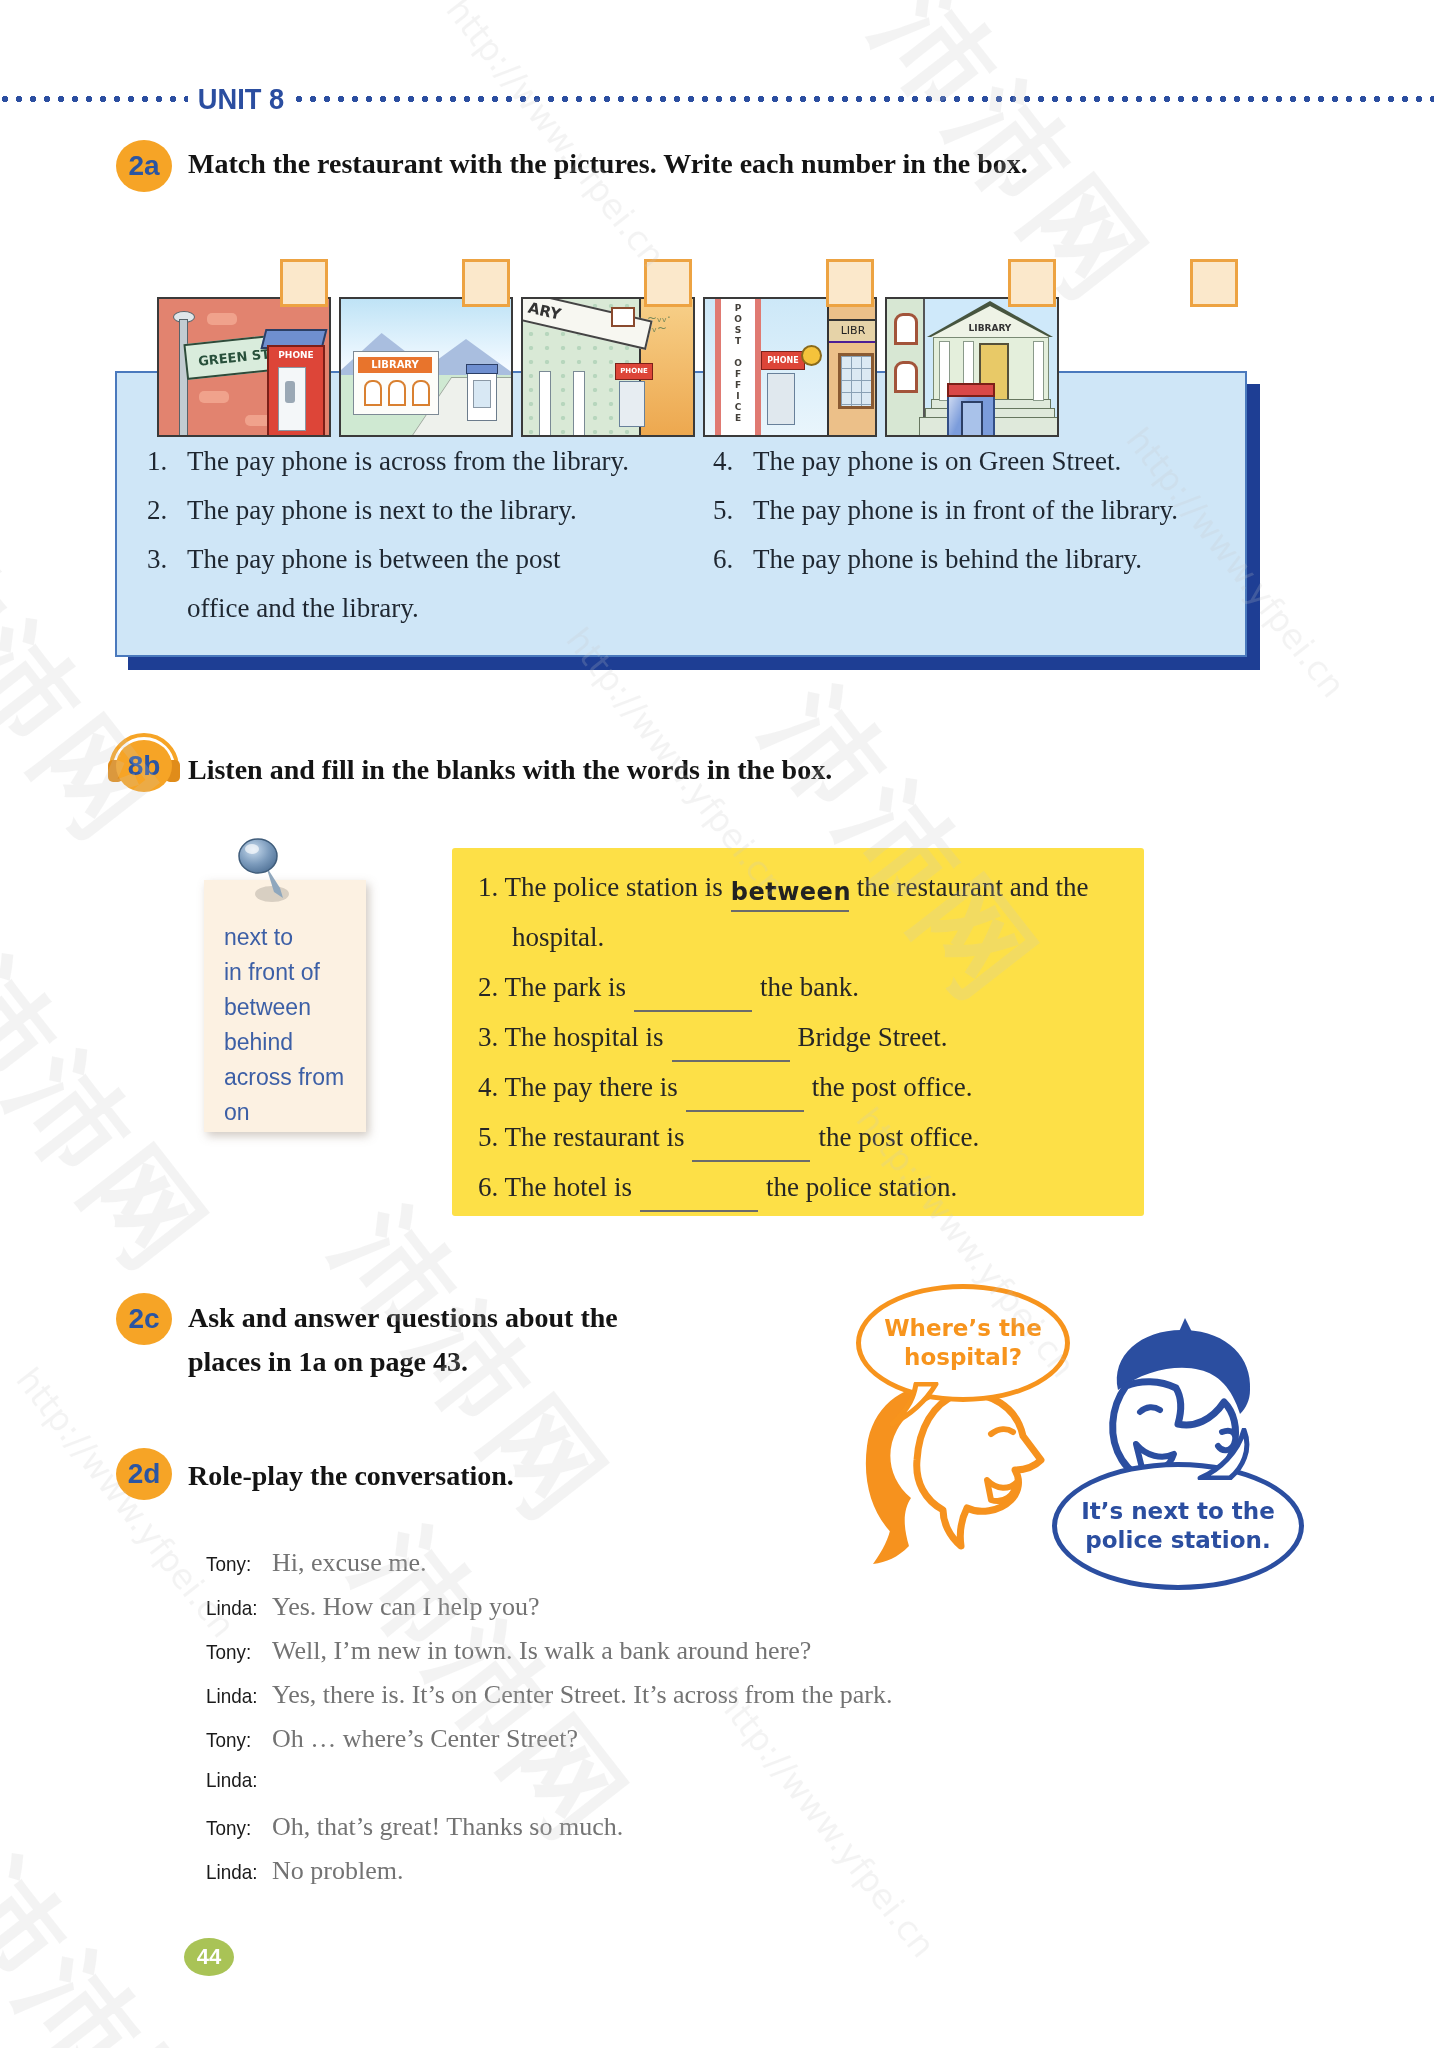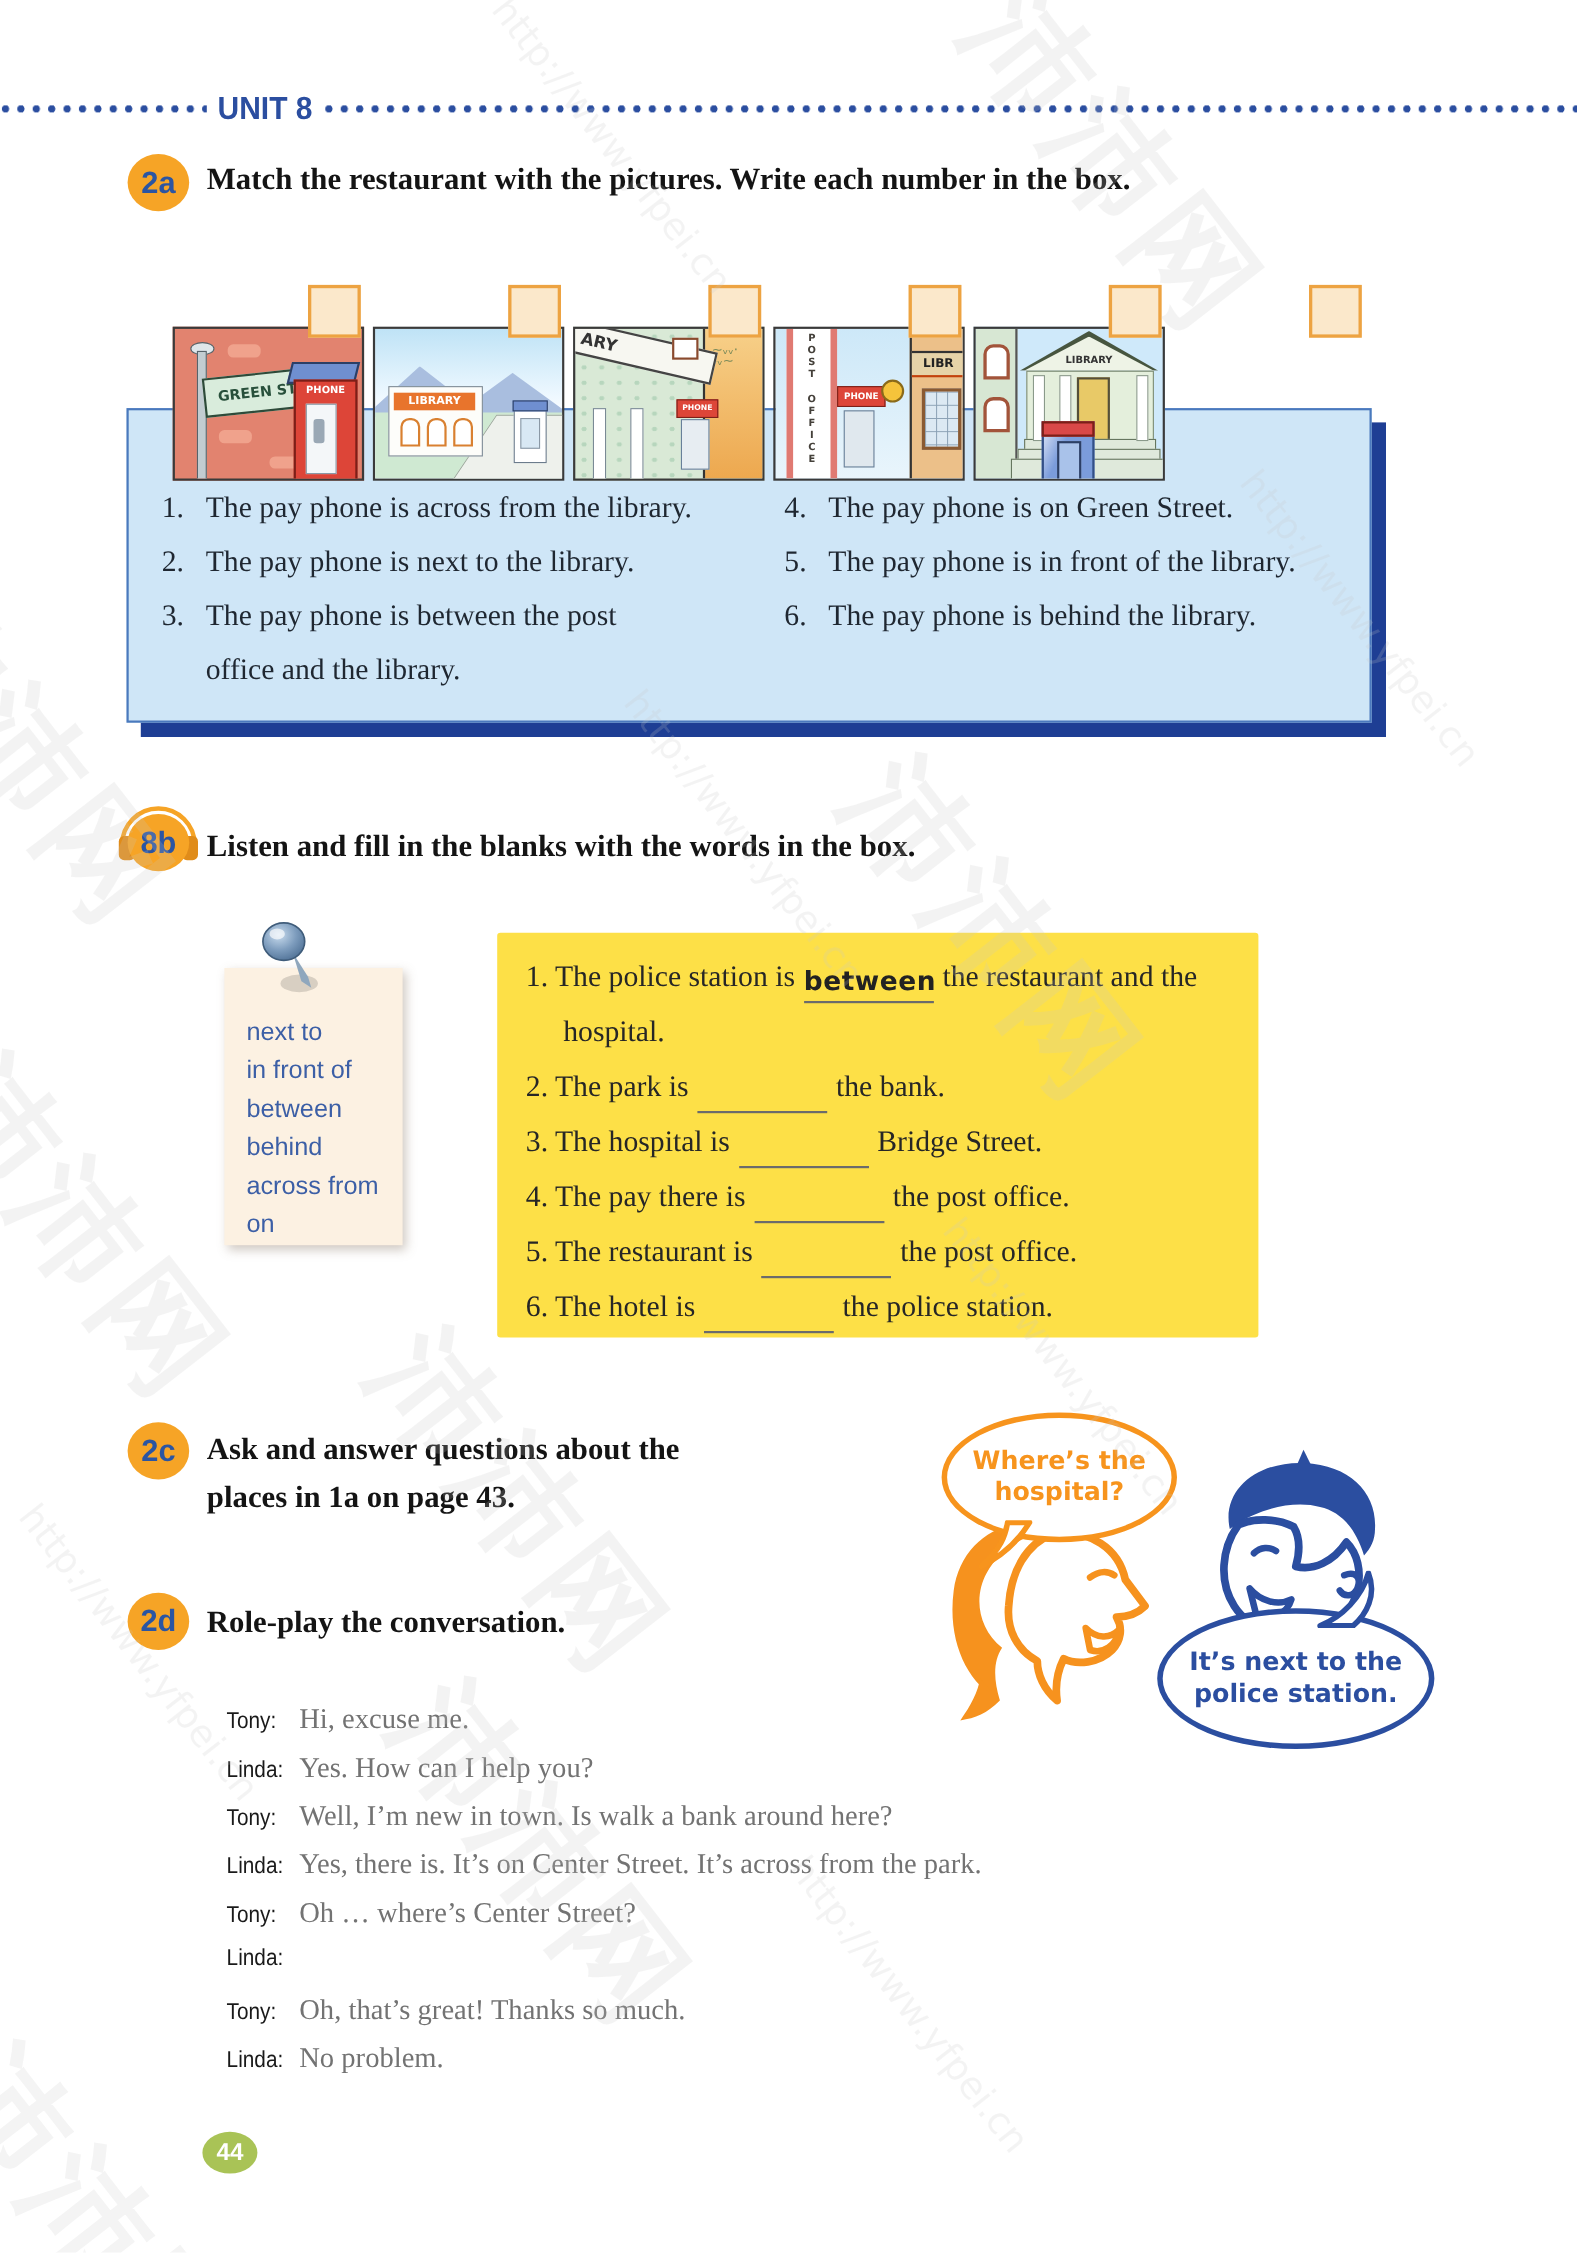--- a/index.html
+++ b/index.html
@@ -81,22 +81,22 @@
   .pic4{background:linear-gradient(180deg,#cde8f8,#e9f5fc);}
   .post4{position:absolute;left:10px;top:0;width:34px;height:136px;background:#fff;
          border-left:6px solid #e07a72;border-right:6px solid #e07a72;display:flex;align-items:flex-start;justify-content:center;}
   .post4 .vtxt{writing-mode:vertical-rl;text-orientation:upright;font-family:"DejaVu Sans",sans-serif;
          font-weight:bold;font-size:9px;letter-spacing:1px;color:#44403a;margin-top:4px;}
   .psign4{position:absolute;left:56px;top:52px;width:42px;height:17px;background:#dd4538;border:1px solid #7c1f18;color:#fff;
           font-family:"DejaVu Sans",sans-serif;font-weight:bold;font-size:8px;text-align:center;line-height:17px;}
   .ycirc4{position:absolute;left:96px;top:46px;width:17px;height:17px;background:#f5c33b;border:2px solid #8a6a1a;border-radius:50%;}
   .pbox4{position:absolute;left:62px;top:74px;width:26px;height:50px;background:#e0e8ee;border:1px solid #68809a;}
   .lib4{position:absolute;left:122px;top:0;width:48px;height:136px;background:#ecc089;border-left:2px solid #333;}
-  .lib4 .band{position:absolute;left:0;top:20px;width:100%;height:20px;background:#e6d3a8;border-top:2px solid #333;border-bottom:2px solid #c2410c;
-         font-family:"DejaVu Sans",sans-serif;font-weight:bold;font-size:11px;color:#222;text-align:center;line-height:20px;}
+  .lib4 .band{position:absolute;left:0;top:20px;width:100%;height:20px;background:#e6d3a8;border-top:2px solid #333;border-bottom:2px solid #4c1d95;
+         font-family:"DejaVu Sans",sans-serif;font-weight:normal;font-size:11px;color:#222;text-align:center;line-height:20px;}
   .lib4 .win{position:absolute;left:9px;top:54px;width:30px;height:50px;background:#dce9f3;border:3px solid #8a5a32;
          background-image:linear-gradient(#8aa0b4 1px,rgba(0,0,0,0) 1px),linear-gradient(90deg,#8aa0b4 1px,rgba(0,0,0,0) 1px);
          background-size:10px 12px;}
 
   
   .pic5{background:#cfe9fa;}
   .lb5{position:absolute;left:0;top:0;width:36px;height:136px;background:#d7e7d3;border-right:2px solid #555;}
   .lb5 .w{position:absolute;left:7px;width:18px;height:26px;background:#fff;border:3px solid #a2543a;border-radius:9px 9px 0 0;}
   .ped5o{position:absolute;left:40px;top:2px;width:126px;height:36px;background:#47553f;clip-path:polygon(50% 0,100% 100%,0 100%);}
   .ped5i{position:absolute;left:44px;top:7px;width:118px;height:31px;background:#eef3e6;clip-path:polygon(50% 0,100% 100%,0 100%);}

